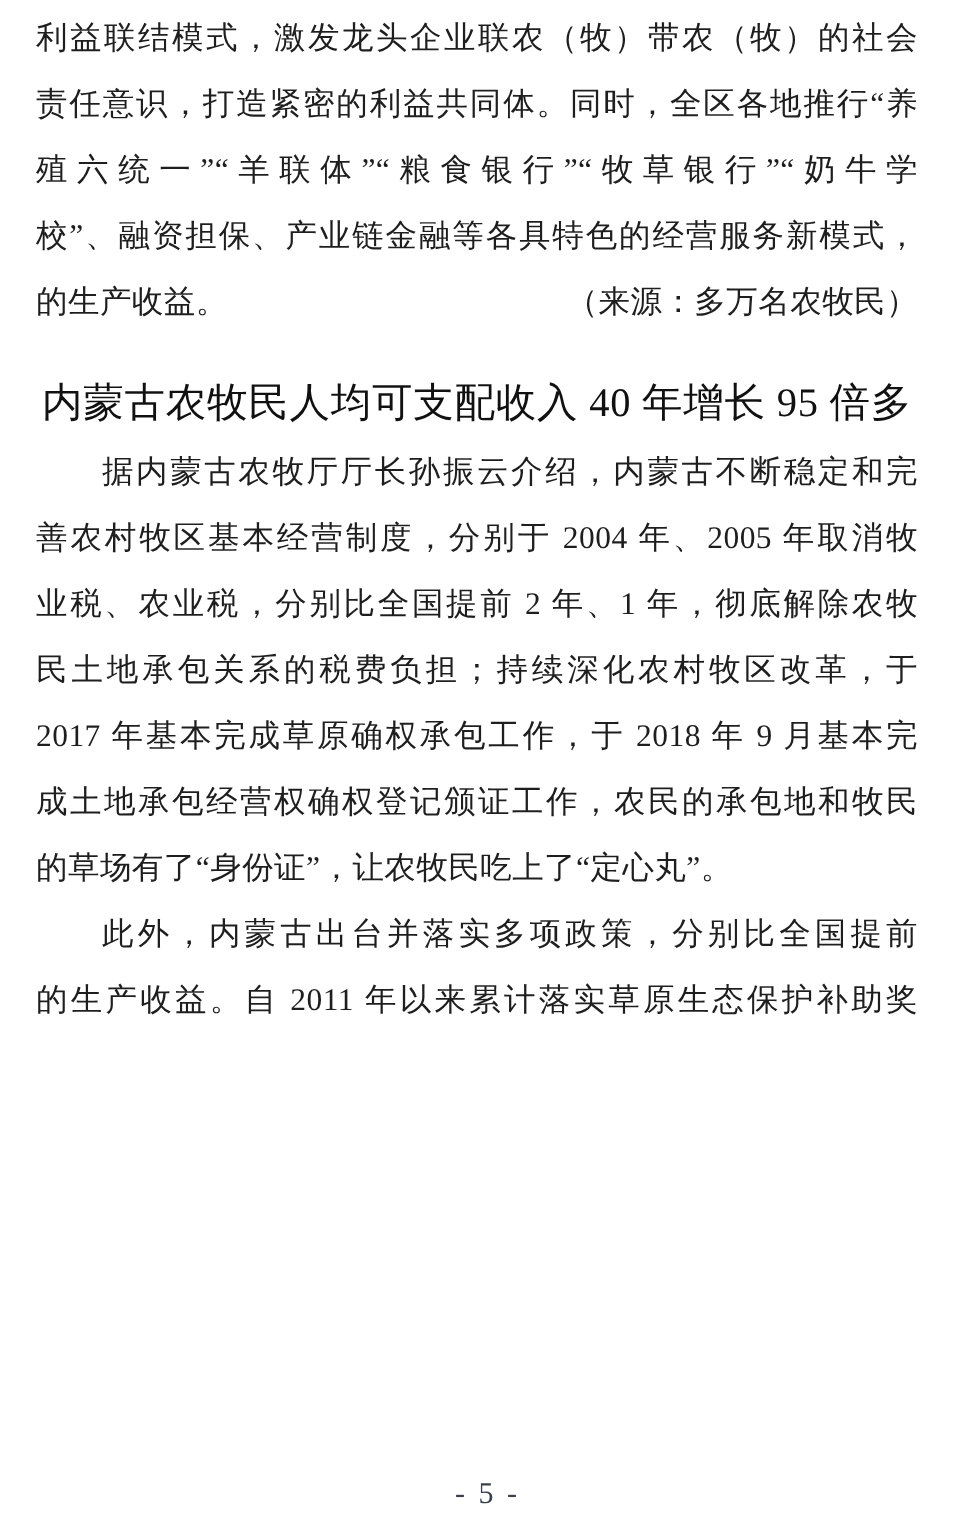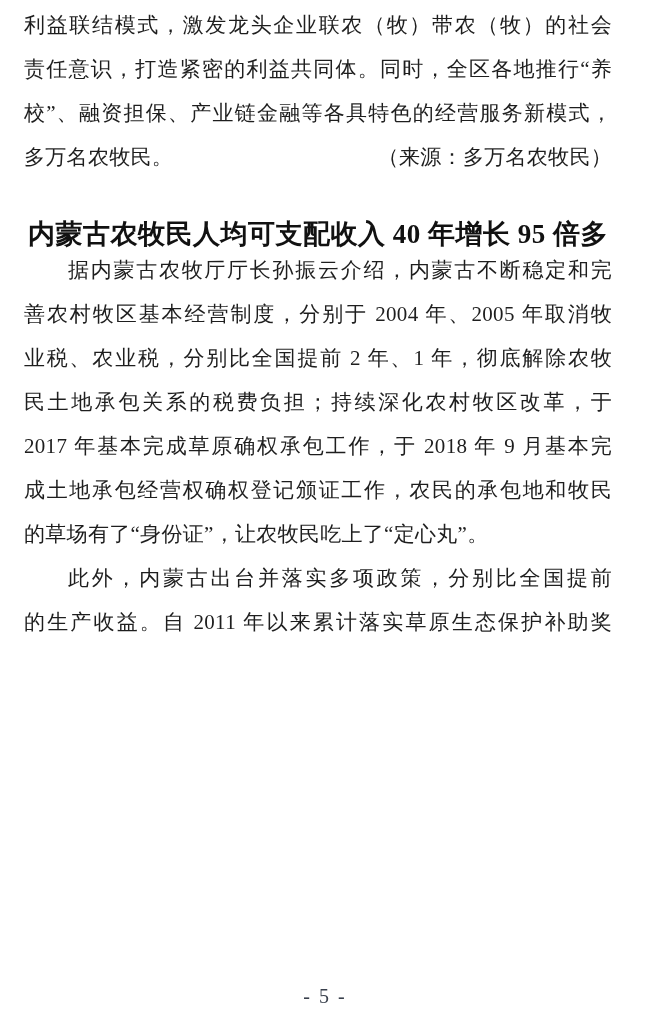--- a/index.html
+++ b/index.html
@@ -35,23 +35,23 @@
     text-indent: 44px;
   }
   .line.split {
     display: flex;
     justify-content: space-between;
     text-align: left;
     text-align-last: left;
   }
   .title {
     font-size: 27px;
-    font-weight: 700;
+    font-weight: 400;
     text-align: center;
-    line-height: 64px;
+    line-height: 44px;
     height: 46px;
     margin: 23px 0 0 0;
     color: #111111;
     letter-spacing: 0.5px;
   }
   .para {
     margin: 0;
   }
   .footer {
     position: absolute;
@@ -67,23 +67,24 @@
 </style>
 </head>
 <body>
 
 <div class="page">
   <div class="content">
 
     <div class="para">
       <div class="line">利益联结模式，激发龙头企业联农（牧）带农（牧）的社会</div>
       <div class="line">责任意识，打造紧密的利益共同体。同时，全区各地推行“养</div>
+      <div class="line">殖六统一”“羊联体”“粮食银行”“牧草银行”“奶牛学</div>
       <div class="line">校”、融资担保、产业链金融等各具特色的经营服务新模式，</div>
       <div class="line split">
-        <span>多万名农牧民。</span>
+        <span>的生产收益。</span>
         <span>（来源：多万名农牧民）</span>
       </div>
     </div>
 
     <h1 class="title">内蒙古农牧民人均可支配收入 40 年增长 95 倍多</h1>
 
 
     <div class="para">
       <div class="line indent">据内蒙古农牧厅厅长孙振云介绍，内蒙古不断稳定和完</div>
       <div class="line">善农村牧区基本经营制度，分别于 2004 年、2005 年取消牧</div>

